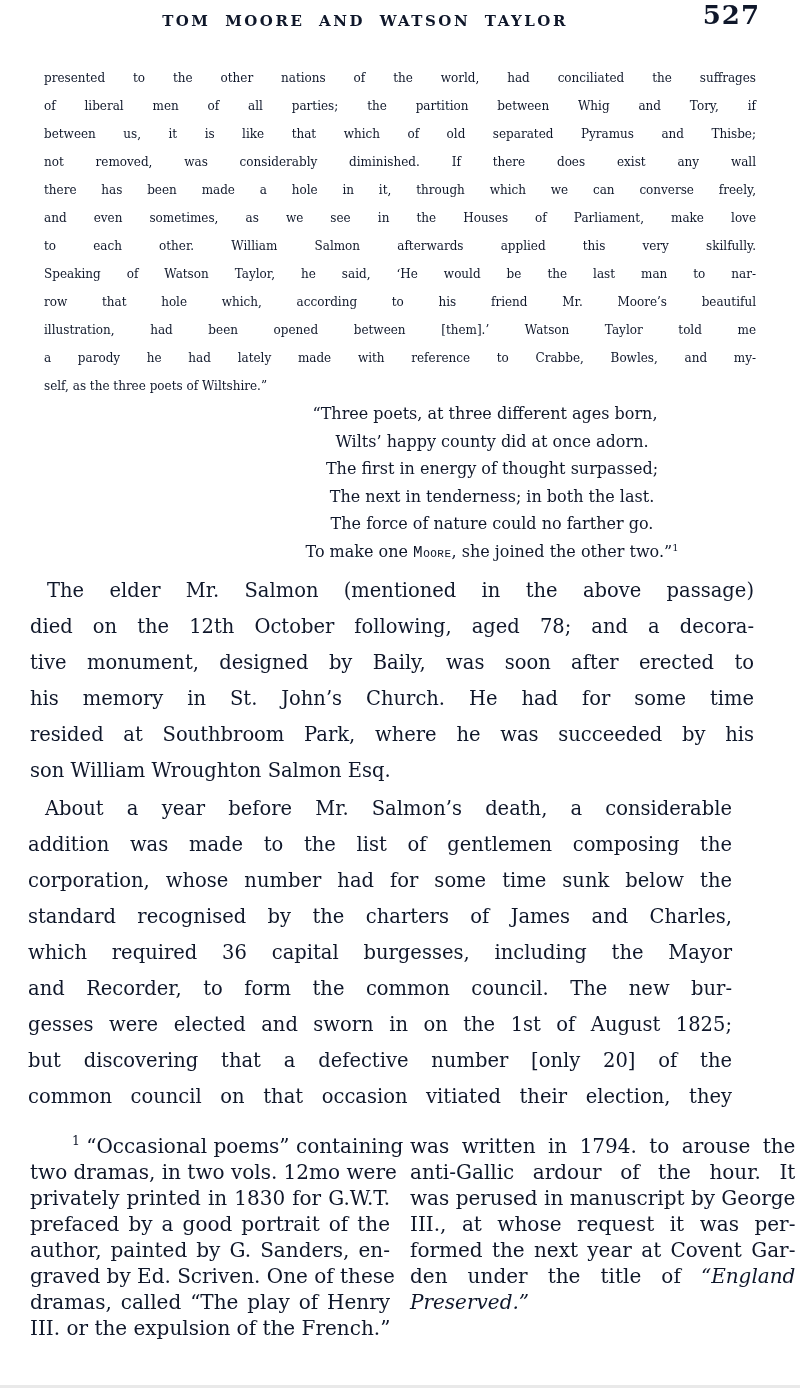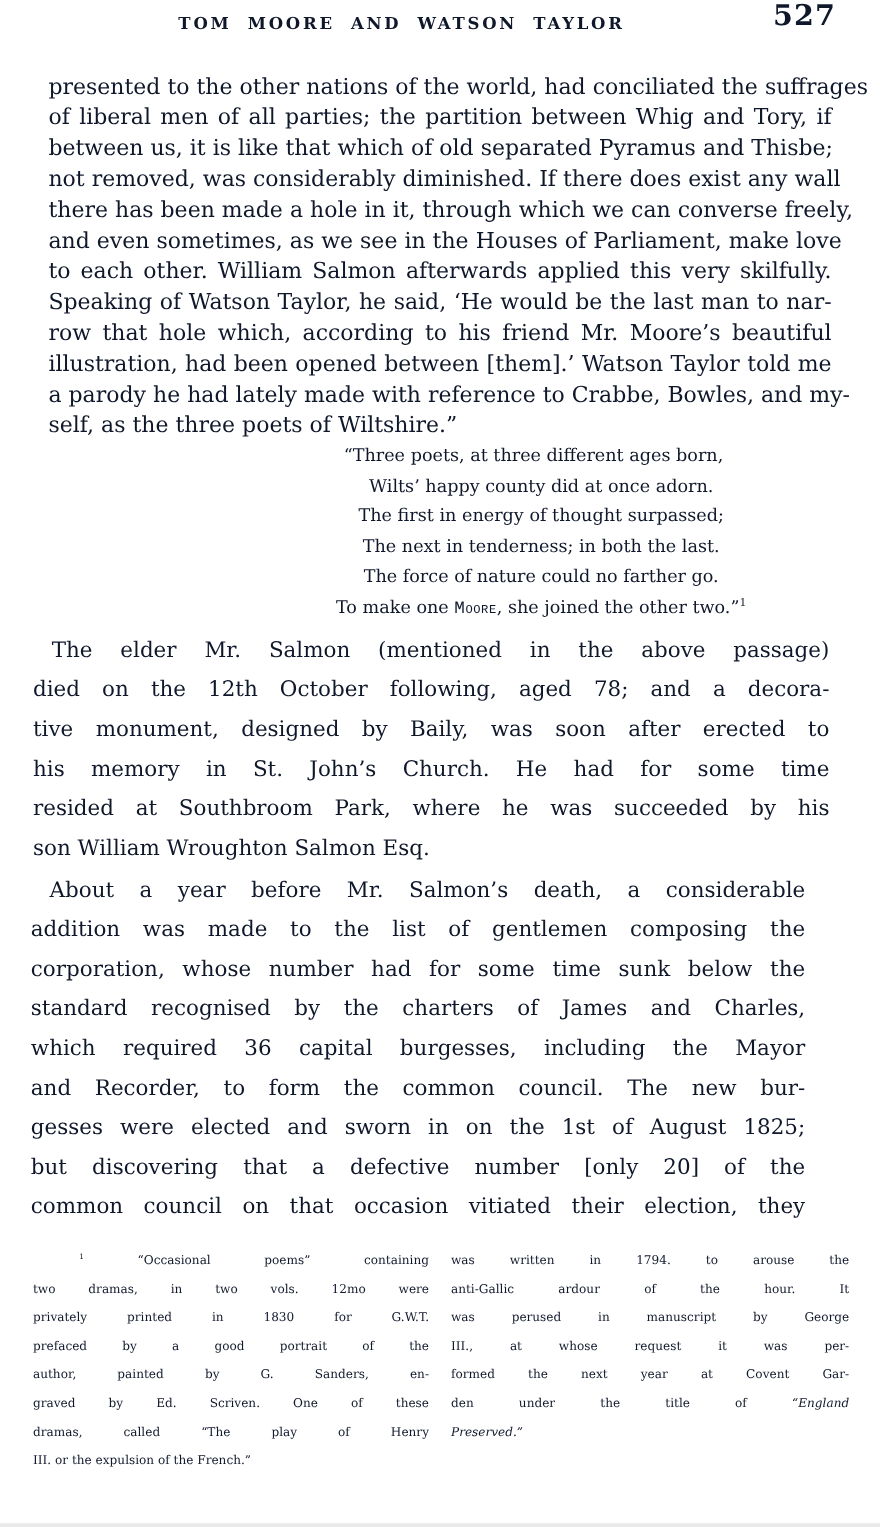--- a/index.html
+++ b/index.html
@@ -30,40 +30,40 @@
     position: absolute;
     top: 0px;
     right: 40px;
     font-size: 26px;
     font-weight: 600;
     letter-spacing: 1px;
   }
   
   .line { white-space: nowrap; }
   .j { text-align: justify; text-align-last: justify; text-justify: inter-word; }
-  .para1 { margin-top: 24px; padding: 0 44px; font-size: 20px; }
+  .para1 { margin-top: 24px; padding: 0 44px; font-size: 12px; }
   .para1 .line { line-height: 28px; height: 28px; }
   .poem { padding-left: 170px; font-size: 16px; text-align: center; }
   .poem .line { line-height: 27.5px; height: 27.5px; }
   .poem-cont { margin-left: 14px; }
   .para-big { font-size: 19.5px; }
   .para-big .line { line-height: 36px; height: 36px; }
   .para2 { margin-top: 8px; padding-left: 30px; padding-right: 46px; }
   .para3 { margin-top: 2px; padding-left: 28px; padding-right: 68px; }
   .indent-first { text-indent: 17px; }
   .sc { font-variant: small-caps; letter-spacing: 0.5px; font-family: Liberation Mono, monospace; }
   .it { font-style: italic; }
   sup { font-size: 0.62em; vertical-align: super; line-height: 0; }
   
   .footnotes {
     display: flex;
     margin-top: 18px;
     padding-left: 30px;
     padding-right: 28px;
-    font-size: 11px;
+    font-size: 20px;
   }
   .footnotes .line { line-height: 26px; height: 26px; }
   .fn-left { width: 360px; flex: none; }
   .fn-right { flex: 1; margin-left: 20px; }
   .fn-first { text-indent: 42px; }
 </style>
 </head>
 <body>
 
 <div class="page">

